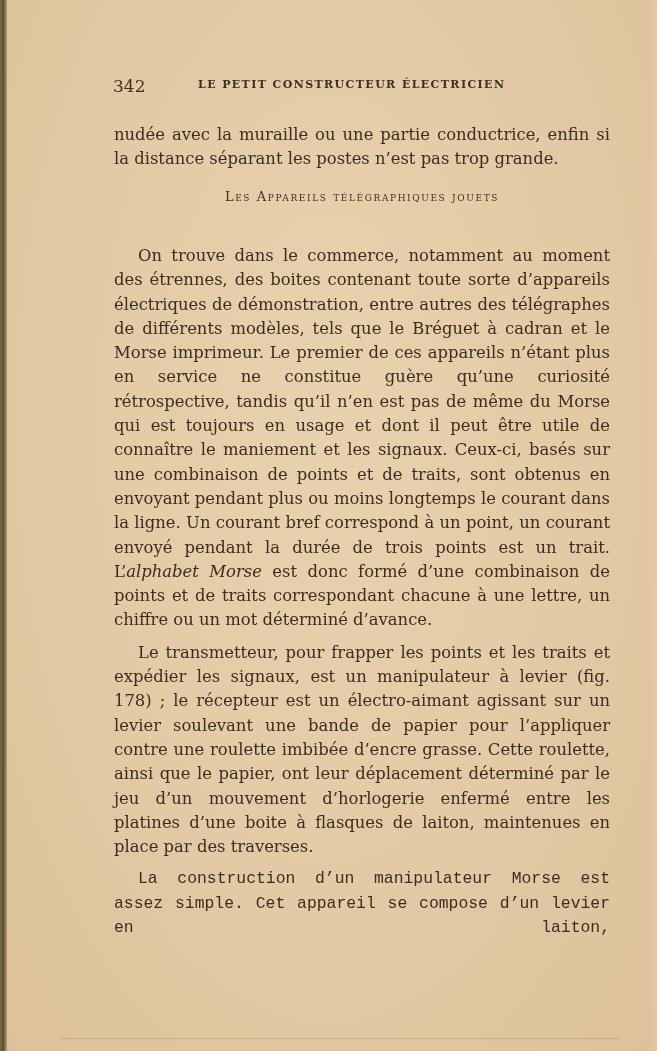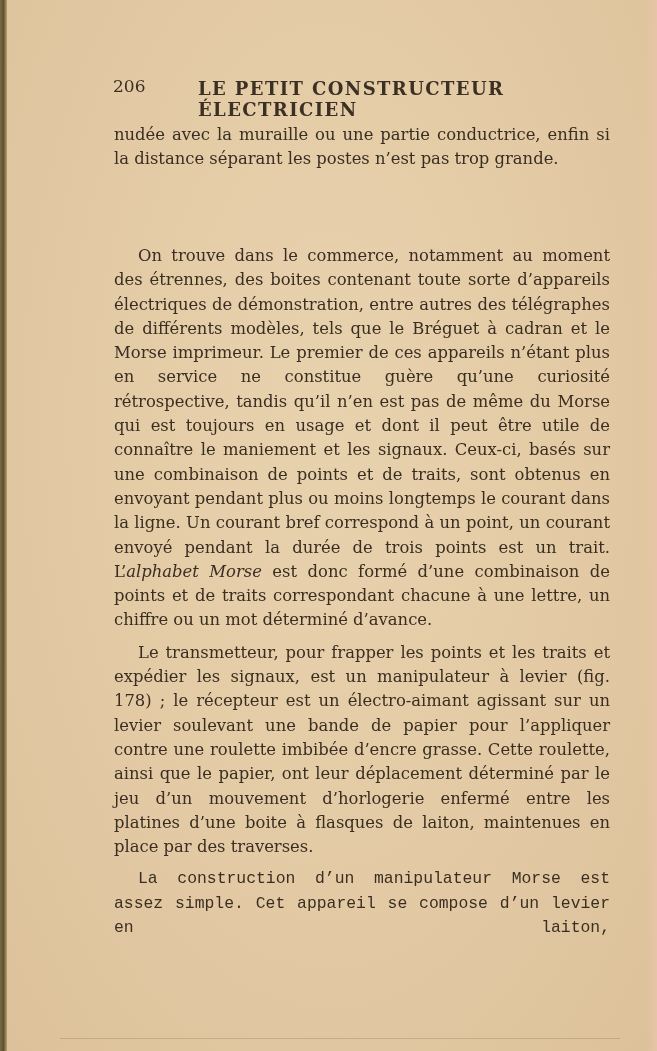--- a/index.html
+++ b/index.html
@@ -49,21 +49,21 @@
     }
     .page-number {
       position: absolute;
       left: 0; top: 0;
       font-size: 17px;
       color: #3c3024;
     }
     .running-title {
       position: absolute;
       left: 85px; top: 2px;
-      font-size: 18px;
+      font-size: 11px;
       letter-spacing: 1.4px;
       font-weight: bold;
       color: #3c3024;
     }
     .text-block {
       position: absolute;
       left: 106px;
       width: 512px;
       font-size: 16.4px;
       line-height: 24.3px;
@@ -104,28 +104,29 @@
     }
   </style>
 </head>
 <body>
 
 <div class="page">
   <div class="binding"></div>
   <div class="right-edge"></div>
 
   <div class="running-head">
-    <span class="page-number">206</span>
+    <span class="page-number">342</span>
     <span class="running-title">LE PETIT CONSTRUCTEUR ÉLECTRICIEN</span>
   </div>
 
   <div class="text-block block-top">
     <p class="last-line">nudée avec la muraille ou une partie conductrice, enfin si la distance séparant les postes n’est pas trop grande.</p>
   </div>
 
+  <div class="section-heading">Les Appareils télégraphiques jouets</div>
 
   <div class="text-block block-body">
     <p class="indent last-line"><span>On trouve dans le commerce, notamment au moment des étrennes, des boites contenant toute sorte d’appareils électriques de démonstration, entre autres des télégraphes de différents modèles, tels que le Bréguet à cadran et le Morse imprimeur. Le premier de ces appareils n’étant plus en service ne constitue guère qu’une curiosité rétrospective, tandis qu’il n’en est pas de même du Morse qui est toujours en usage et dont il peut être utile de connaître le maniement et les signaux. Ceux-ci, basés sur une combinaison de points et de traits, sont obtenus en envoyant pendant plus ou moins longtemps le courant dans la ligne. Un courant bref correspond à un point, un courant envoyé pendant la durée de trois points est un trait. L’</span><em>alphabet Morse</em><span> est donc formé d’une combinaison de points et de traits correspondant chacune à une lettre, un chiffre ou un mot déterminé d’avance.</span></p>
     <p class="indent last-line">Le transmetteur, pour frapper les points et les traits et expédier les signaux, est un manipulateur à levier (fig. 178) ; le récepteur est un électro-aimant agissant sur un levier soulevant une bande de papier pour l’appliquer contre une roulette imbibée d’encre grasse. Cette roulette, ainsi que le papier, ont leur déplacement déterminé par le jeu d’un mouvement d’horlogerie enfermé entre les platines d’une boite à flasques de laiton, maintenues en place par des traverses.</p>
     <p class="indent fullline">La construction d’un manipulateur Morse est assez simple. Cet appareil se compose d’un levier en laiton,</p>
   </div>
 
   <div class="bottom-rule"></div>
 </div>
 

